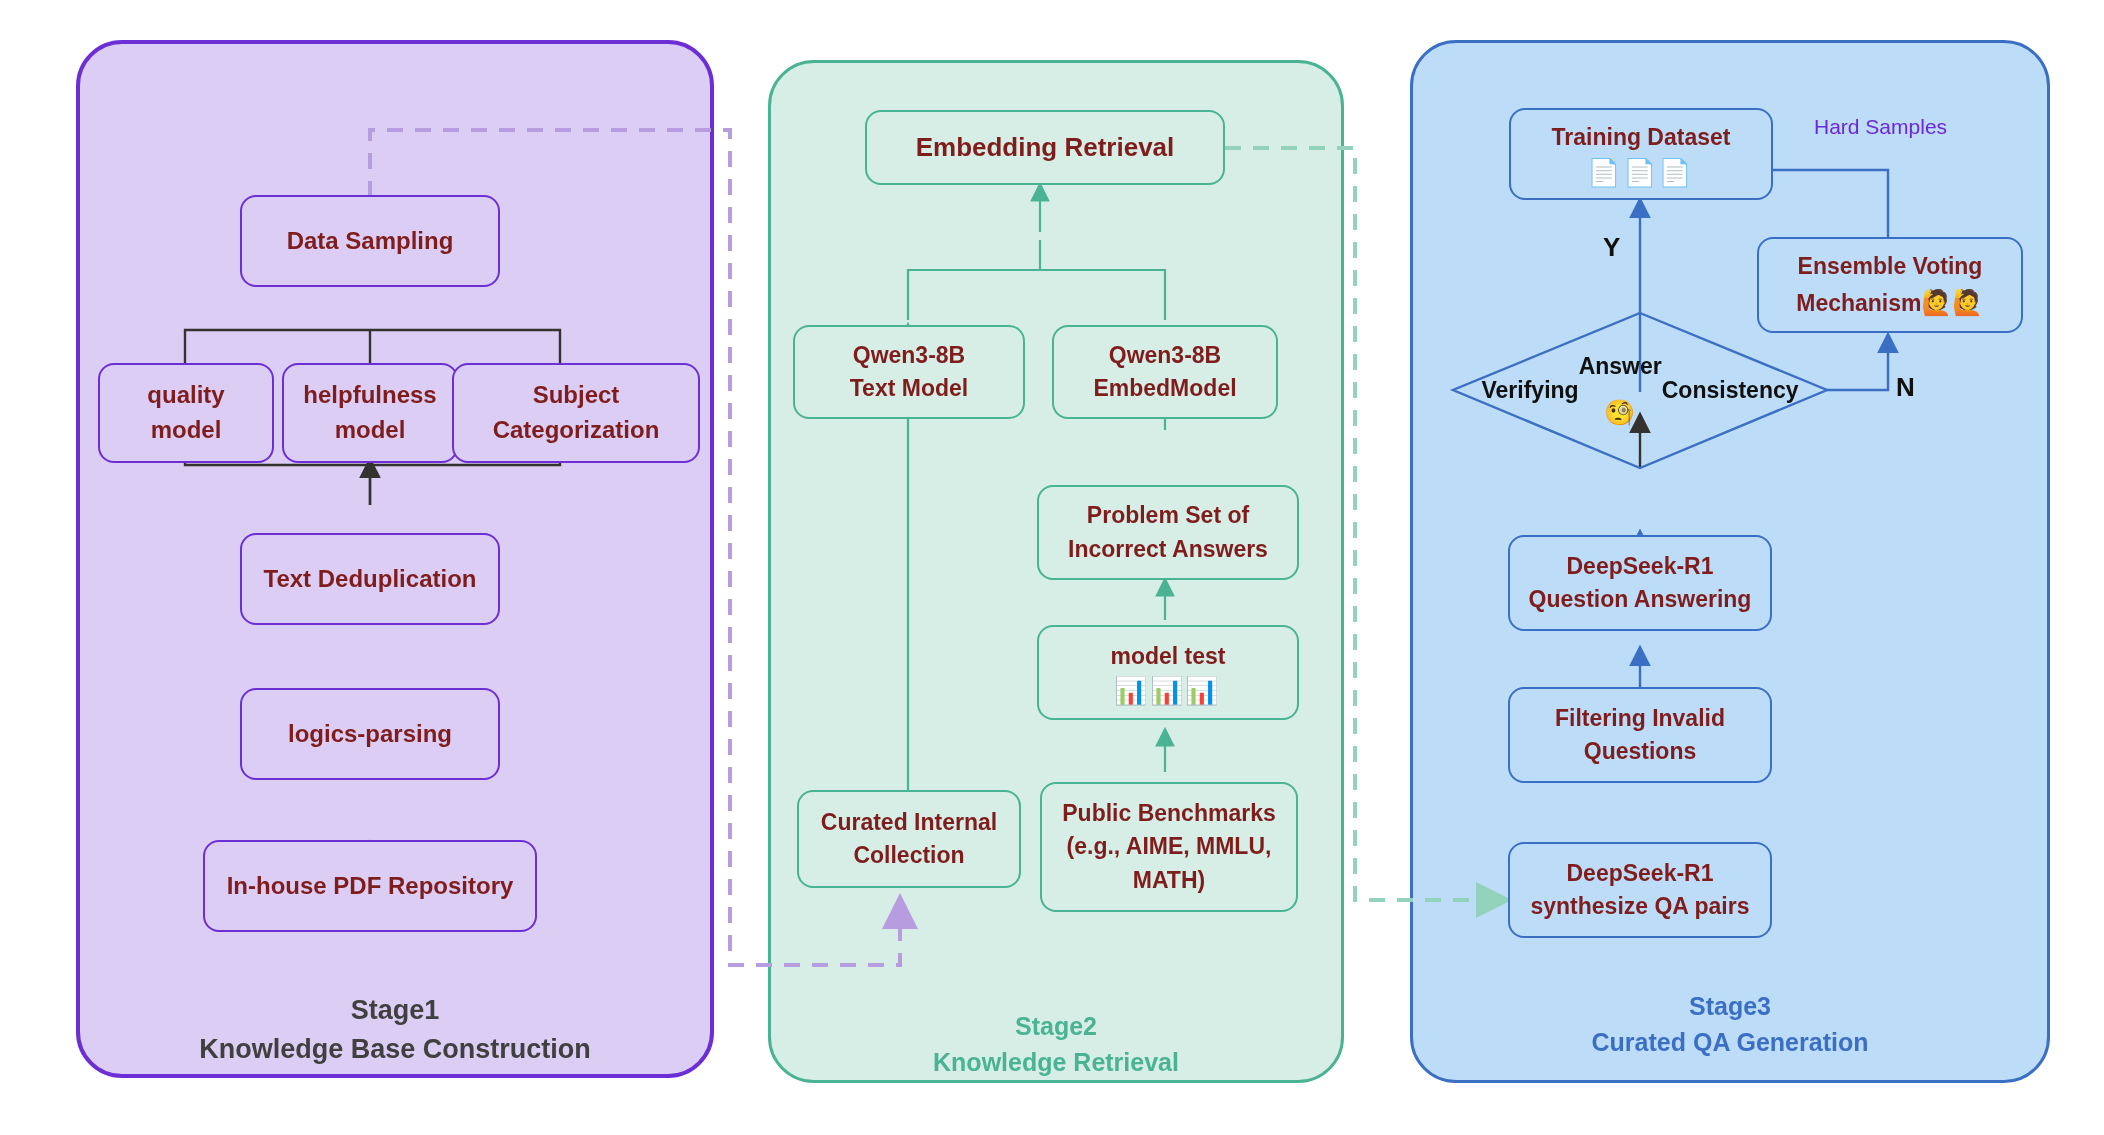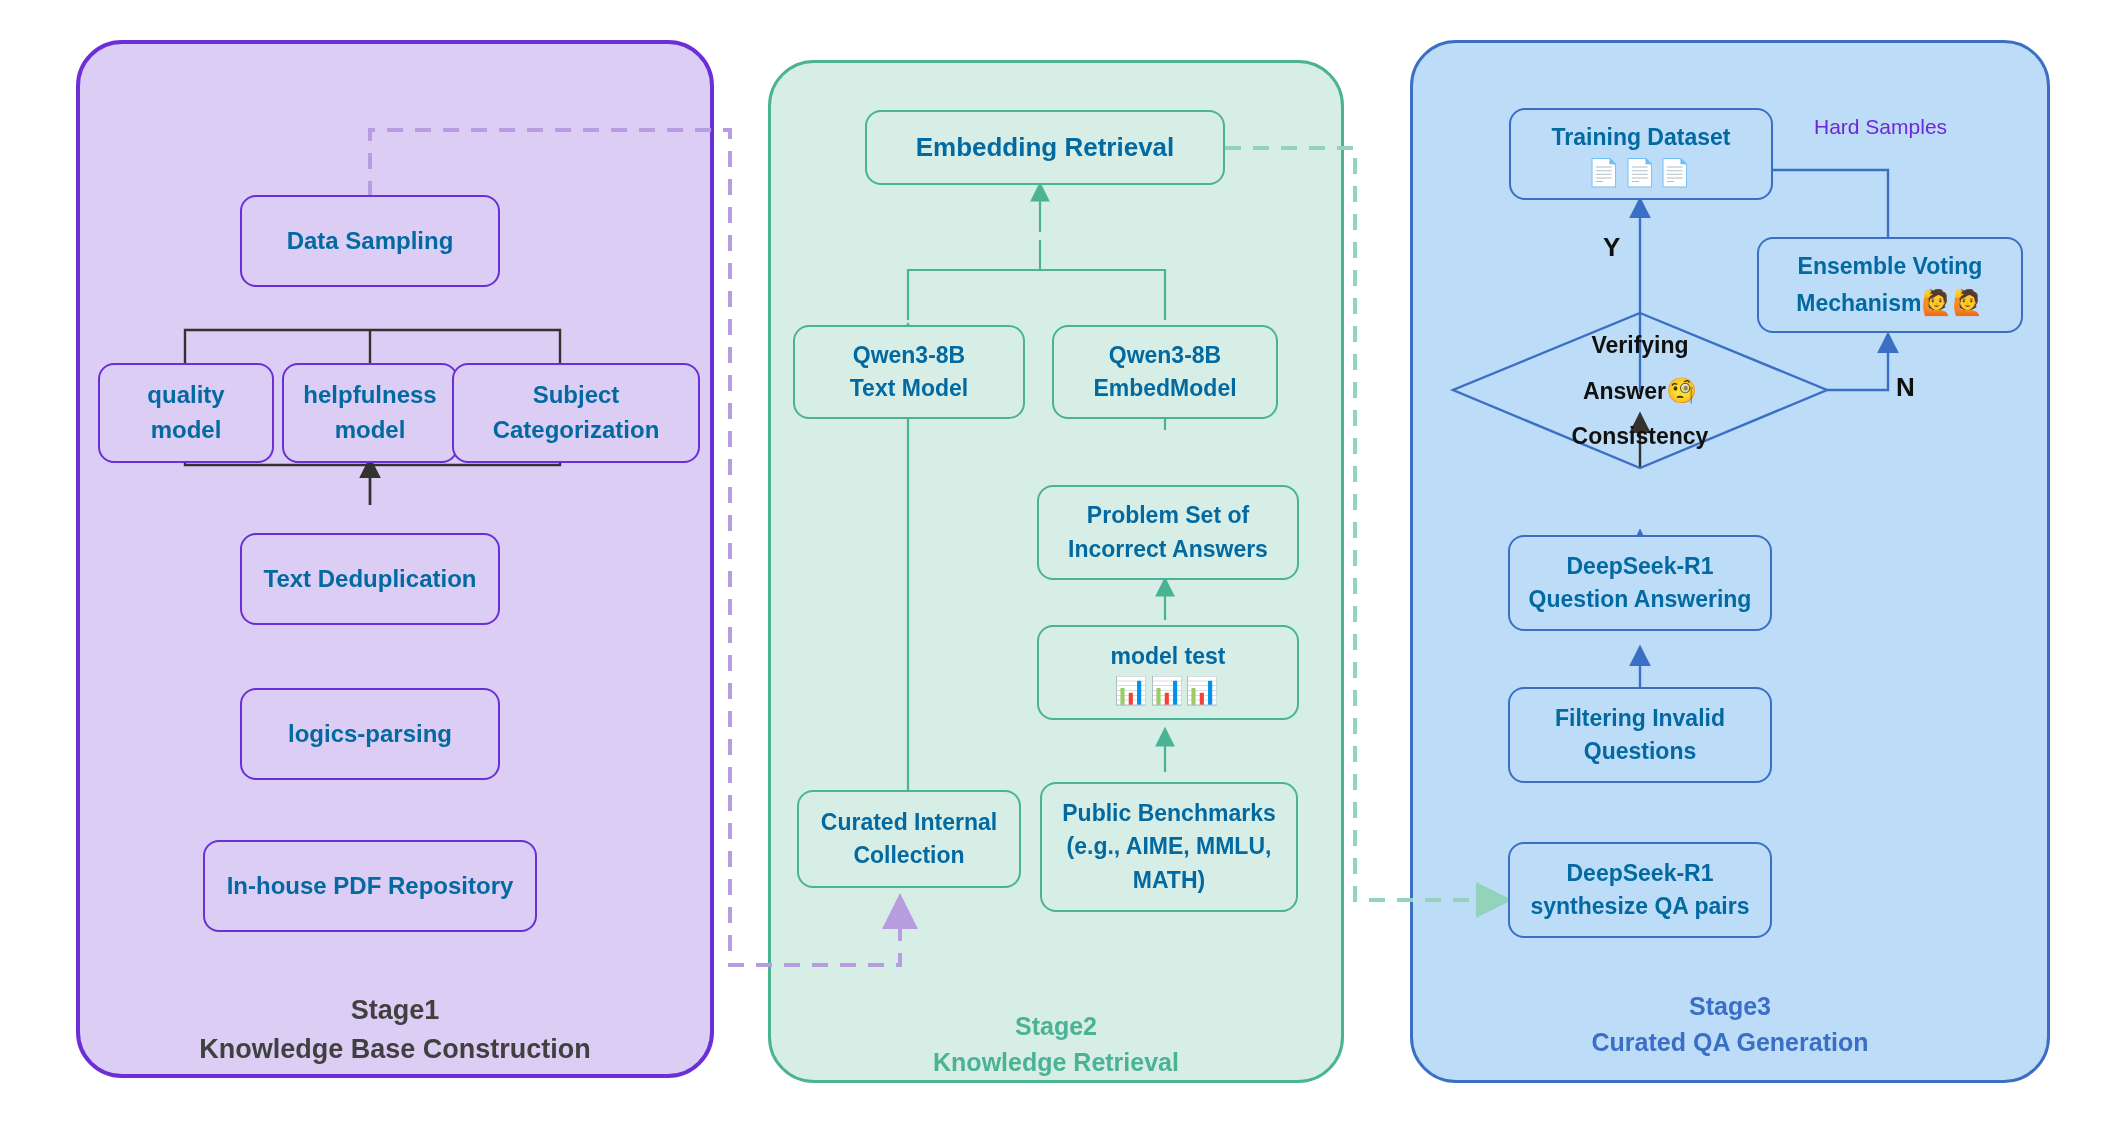--- a/index.html
+++ b/index.html
@@ -10,29 +10,29 @@
   .stage1{left:76px;top:40px;width:638px;height:1038px;background:#dccdf5;border:4px solid #6c2fd6;}
   .stage2{left:768px;top:60px;width:576px;height:1023px;background:#d6eee5;border:3px solid #49b394;}
   .stage3{left:1410px;top:40px;width:640px;height:1043px;background:#bcdcf8;border:3px solid #3b6fc4;}
   .stage-label{position:absolute;width:100%;text-align:center;font-weight:bold;line-height:1.45;}
   .s1lab{left:0;top:947px;color:#404040;font-size:27px;}
   .s2lab{left:0;top:945px;color:#49b394;font-size:25px;}
   .s3lab{left:0;top:945px;color:#3b6fc4;font-size:25px;}
 
   .node{position:absolute;box-sizing:border-box;display:flex;flex-direction:column;
         align-items:center;justify-content:center;text-align:center;
-        font-weight:bold;color:#0369a1;border-radius:16px;line-height:1.45;}
+        font-weight:bold;color:#7f1d1d;border-radius:16px;line-height:1.45;}
   .n1{border:2.5px solid #6c2fd6;background:#dccdf5;font-size:24px;}
   .n2{border:2px solid #49b394;background:#d6eee5;font-size:23px;}
   .n3{border:2px solid #3b6fc4;background:#bcdcf8;font-size:23px;}
   .n-line{display:block;}
   .emoji-row{font-size:27px;line-height:1;margin-top:5px;letter-spacing:2px;}
   .inline-emoji{font-size:25px;}
 
-  .diamond-label{position:absolute;display:flex;flex-direction:column;align-items:center;
+  .diamond-label{position:absolute;display:flex;flex-direction:row;align-items:center;
     justify-content:center;text-align:center;font-weight:bold;font-size:23px;color:#10100f;line-height:1.9;}
   .edge-label{position:absolute;font-weight:bold;font-size:26px;color:#10100f;}
   .edge-label-thin{position:absolute;font-weight:normal;font-size:21px;color:#6d28d9;}
 </style>
 </head>
 <body>
 
 <div id="root">
 
   <div class="stage stage1">

